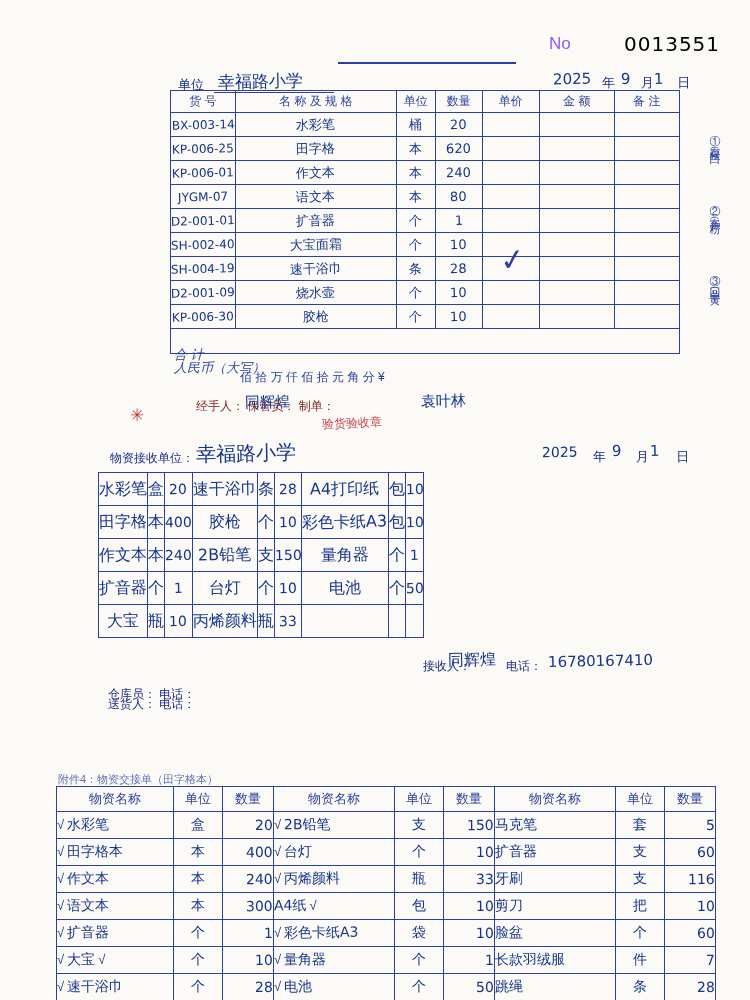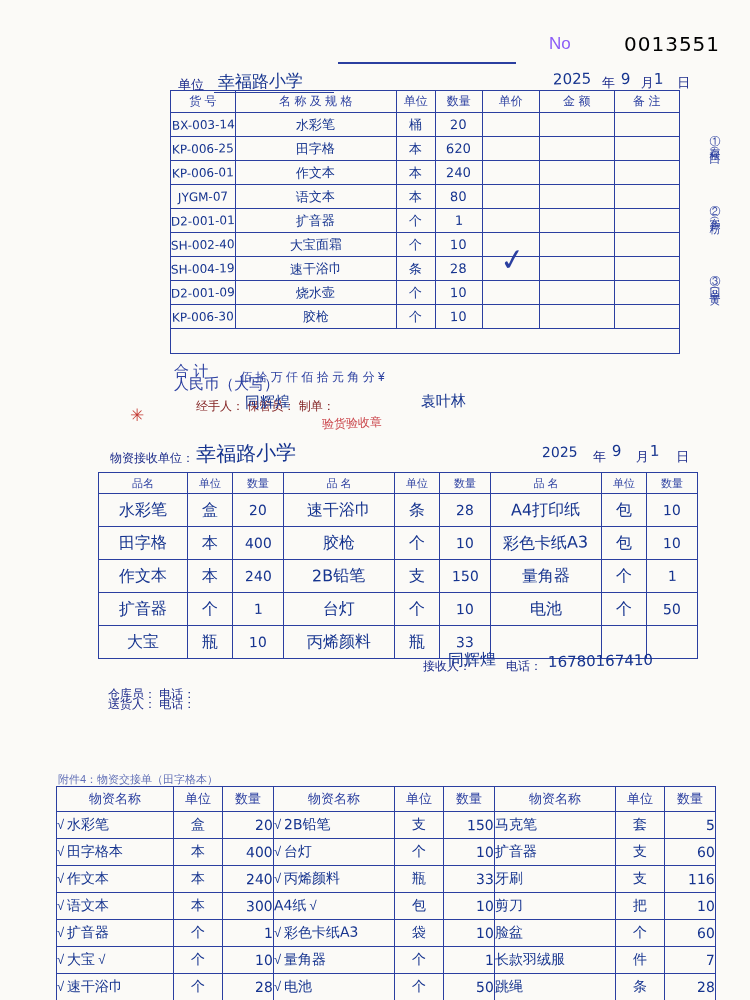--- a/index.html
+++ b/index.html
@@ -72,21 +72,21 @@
     white-space:nowrap;
   }
   .cell-hw.small{font-size:12px;}
 
   
   .vnote{
     position:absolute;writing-mode:vertical-rl;
     font-size:11px;color:#2b3fa0;letter-spacing:2px;
   }
 
-  #sum-row-label{position:absolute;left:174px;top:364px;font-size:15px;line-height:13px;color:#2b3fa0;}
+  #sum-row-label{position:absolute;left:174px;top:348px;font-size:13px;line-height:13px;color:#2b3fa0;font-style:italic;}
   #sum-row-digits{position:absolute;left:240px;top:369px;font-size:12px;letter-spacing:0px;color:#2b3fa0;}
 
   #sig-line{position:absolute;left:196px;top:398px;width:470px;font-size:12px;color:#7f1d1d;}
   #sig-a{position:absolute;left:245px;top:393px;font-size:15px;}
   #sig-b{position:absolute;left:421px;top:392px;font-size:15px;}
   #stamp{
     position:absolute;left:322px;top:415px;font-size:12px;color:#c2262d;
     transform:rotate(-2deg);opacity:.85;
   }
   #redmark{position:absolute;left:130px;top:405px;font-size:17px;color:#c43a33;}
@@ -277,31 +277,20 @@
   <div id="mid-date-m" class="hw">9</div>
   <div id="mid-date-d" class="hw">1</div>
   <div id="mid-date">
     <span style="display:inline-block;width:48px"></span><span>年</span>
     <span style="display:inline-block;width:26px"></span><span>月</span>
     <span style="display:inline-block;width:24px"></span><span>日</span>
   </div>
 
   <table class="grid" id="mid-table">
     <tbody>
-        <tr class="hrow">
-      <td style="width:88px">品名</td>
-      <td style="width:44px">单位</td>
-      <td style="width:50px">数量</td>
-      <td style="width:110px">品 名</td>
-      <td style="width:44px">单位</td>
-      <td style="width:50px">数量</td>
-      <td style="width:110px">品 名</td>
-      <td style="width:44px">单位</td>
-      <td style="width:50px">数量</td>
-    </tr>
     <tr>
       <td><span class="mid-hw">水彩笔</span></td>
       <td><span class="mid-hw">盒</span></td>
       <td><span class="mid-hw n">20</span></td>
       <td><span class="mid-hw">速干浴巾</span></td>
       <td><span class="mid-hw">条</span></td>
       <td><span class="mid-hw n">28</span></td>
       <td><span class="mid-hw">A4打印纸</span></td>
       <td><span class="mid-hw">包</span></td>
       <td><span class="mid-hw n">10</span></td>

